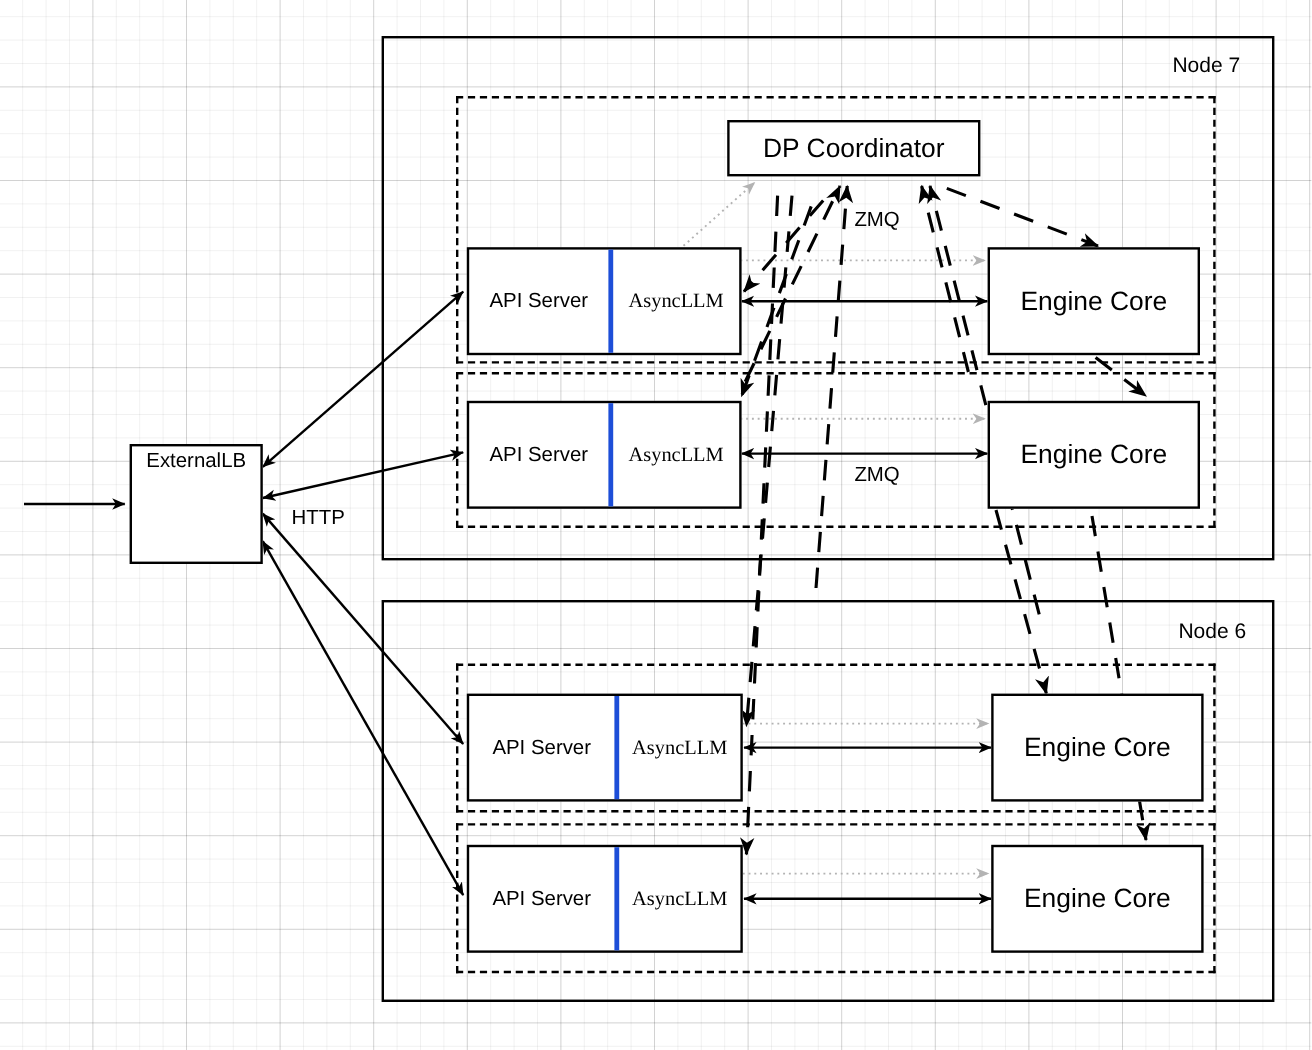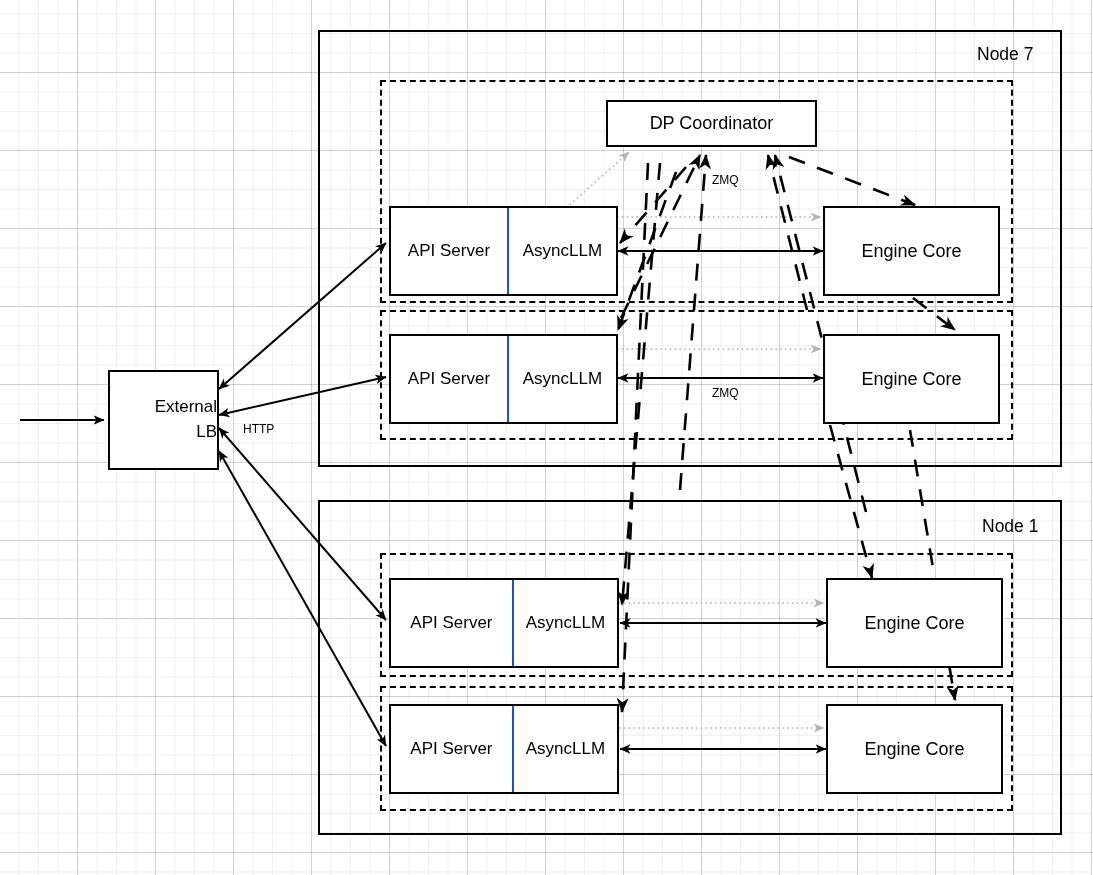--- a/index.html
+++ b/index.html
@@ -68,51 +68,52 @@
   .unit-cell {
     display: flex;
     align-items: center;
     justify-content: center;
     font-size: 17px;
     color: #000000;
     white-space: nowrap;
     box-sizing: border-box;
   }
   .unit-cell.split {
-    border-left: 2px solid #1d4ed8;
+    border-left: 4px solid #1d4ed8;
+    font-family: Liberation Serif, serif;
   }
   .plain-box {
     position: absolute;
     border: 2px solid #000000;
     background: #ffffff;
     box-sizing: border-box;
     display: flex;
     align-items: center;
     justify-content: center;
-    font-size: 18px;
+    font-size: 22px;
     color: #000000;
     white-space: nowrap;
     z-index: 5;
   }
   .edge-label {
     position: absolute;
-    font-size: 12px;
+    font-size: 17px;
     color: #000000;
     background: transparent;
     white-space: nowrap;
     z-index: 6;
   }
   .lb-box {
     position: absolute;
     border: 2px solid #000000;
     background: #ffffff;
     box-sizing: border-box;
     display: flex;
-    flex-direction: column;
-    align-items: flex-end;
+    flex-direction: row;
+    align-items: flex-start;
     justify-content: center;
     font-size: 17px;
     line-height: 1.45;
     color: #000000;
     z-index: 5;
   }
 </style>
 </head>
 <body>
 
@@ -258,21 +259,21 @@
     <div class="unit-cell split" style="width:111px;">
       <span>AsyncLLM</span>
     </div>
   </div>
   <div class="plain-box" style="left:823px; top:334px; width:177px; height:90px;">
     <span>Engine Core</span>
   </div>
   <div class="edge-label" style="left:712px; top:386px;">ZMQ</div>
 
   <div class="node-frame" style="left:318px; top:500px; width:744px; height:335px;"></div>
-  <div class="node-label" style="left:982px; top:516px;">Node 1</div>
+  <div class="node-label" style="left:982px; top:516px;">Node 6</div>
 
   <div class="dashed-group" style="left:380px; top:553px; width:633px; height:124px;"></div>
   <div class="unit-box" style="left:389px; top:578px; width:230px; height:90px;">
     <div class="unit-cell" style="width:123px;">
       <span>API Server</span>
     </div>
     <div class="unit-cell split" style="width:107px;">
       <span>AsyncLLM</span>
     </div>
   </div>

